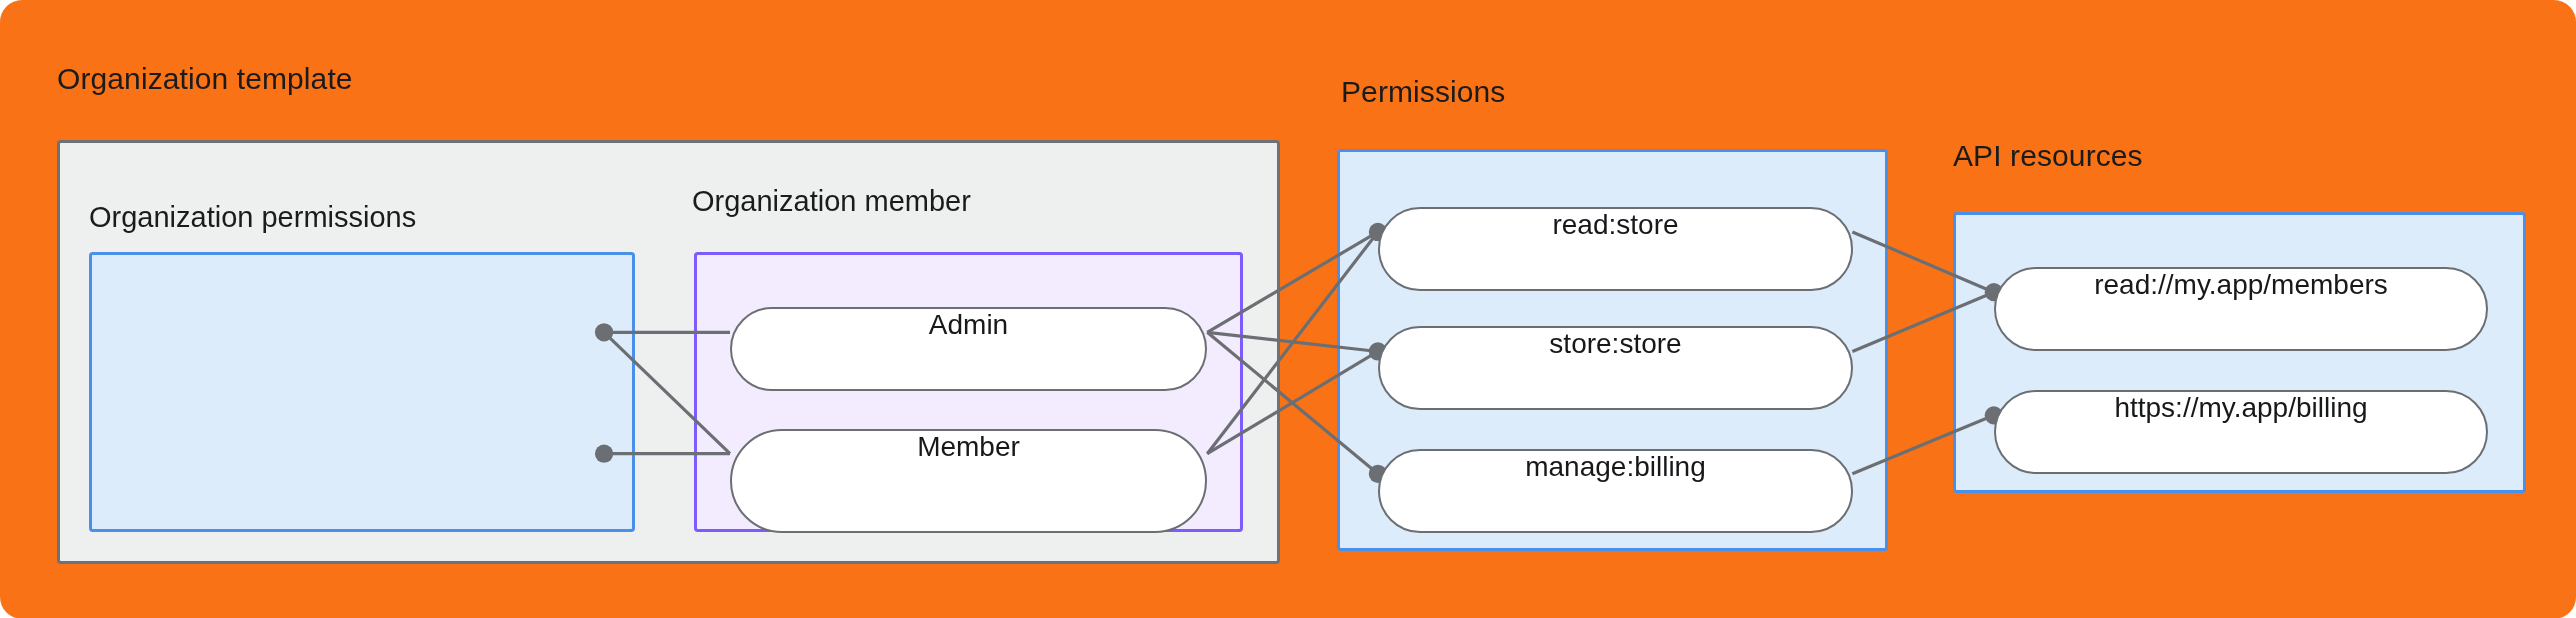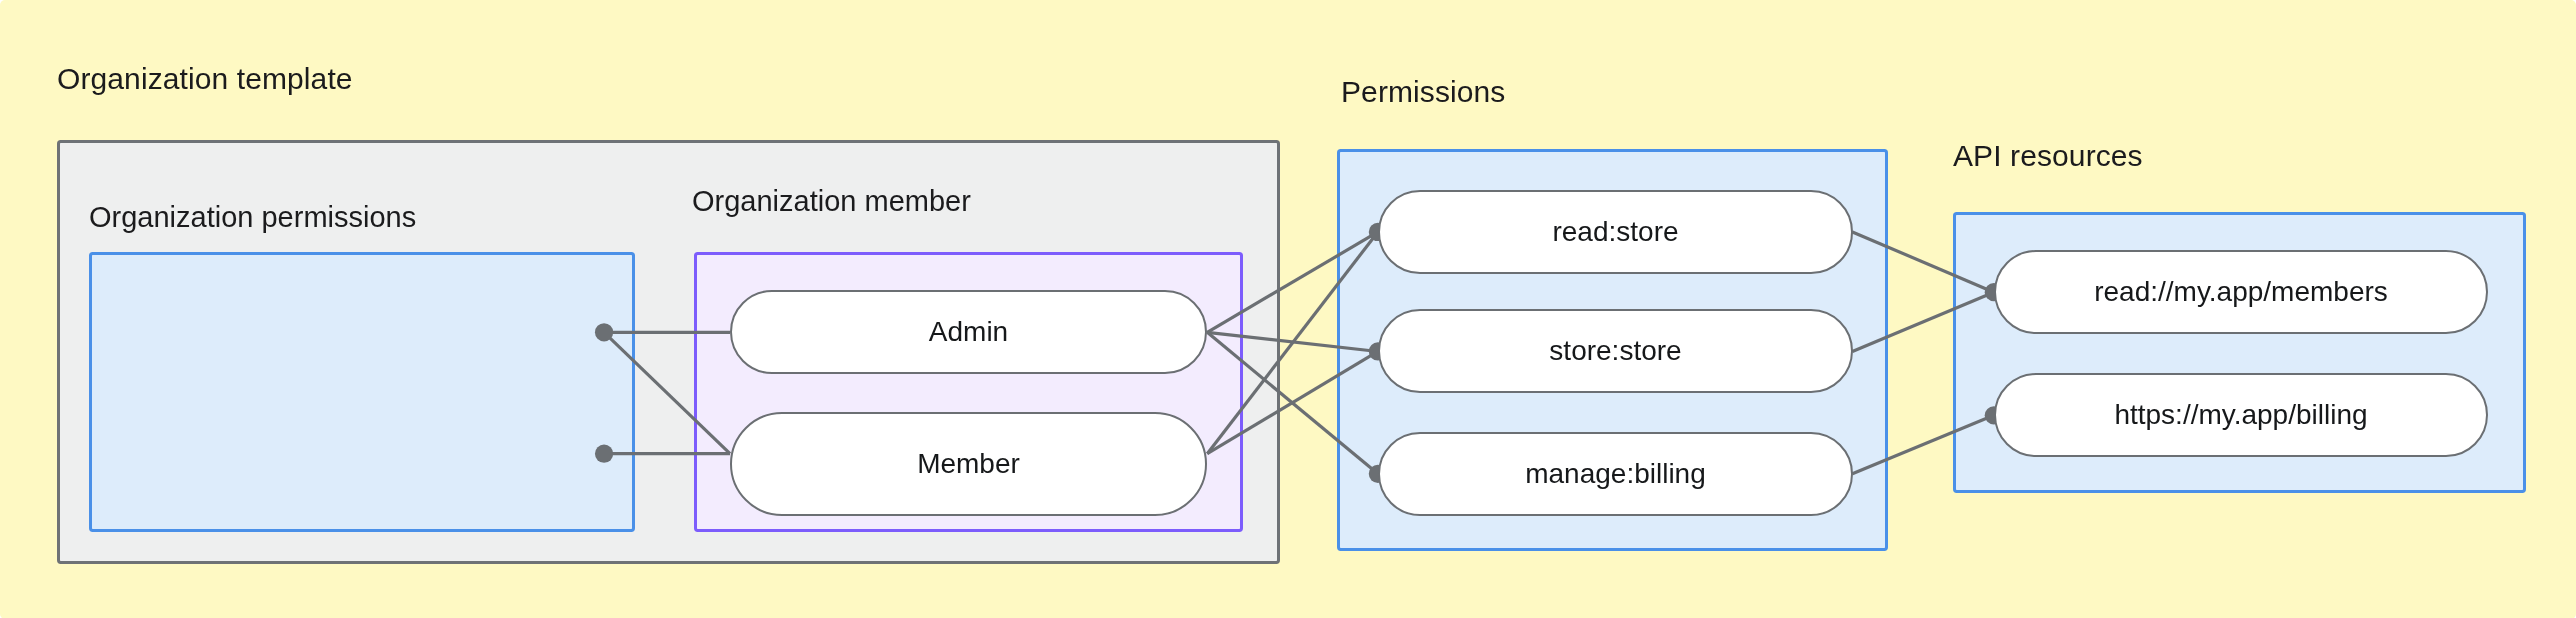--- a/index.html
+++ b/index.html
@@ -6,22 +6,22 @@
   html, body {
     width: 2576px;
     height: 619px;
     background: #ffffff;
     font-family: "Liberation Sans", sans-serif;
   }
   #canvas {
     position: relative;
     width: 2576px;
     height: 619px;
-    background: #fef9c3;
-    border-radius: 5px;
+    background: #f97316;
+    border-radius: 22px;
     overflow: hidden;
   }
   #edges {
     position: absolute;
     left: 0; top: 0;
     width: 2576px;
     height: 619px;
     pointer-events: none;
     z-index: 5;
   }
@@ -56,26 +56,26 @@
   .box-purple {
     background: #f3ecfe;
     border: 3.7px solid #7c5cfc;
   }
   .pill {
     position: absolute;
     background: #ffffff;
     border: 2.7px solid #6b6f73;
     border-radius: 912px;
     display: flex;
-    align-items: center;
     justify-content: center;
     font-size: 28px;
     color: #16181a;
     z-index: 8;
     white-space: nowrap;
+    margin-top: 17px;
   }
   .pill-label { pointer-events: none; }
 </style>
 </head>
 <body>
 
 <div id="canvas">
 
   <div class="group-label" style="left:57px; top:62px;">Organization template</div>
 

